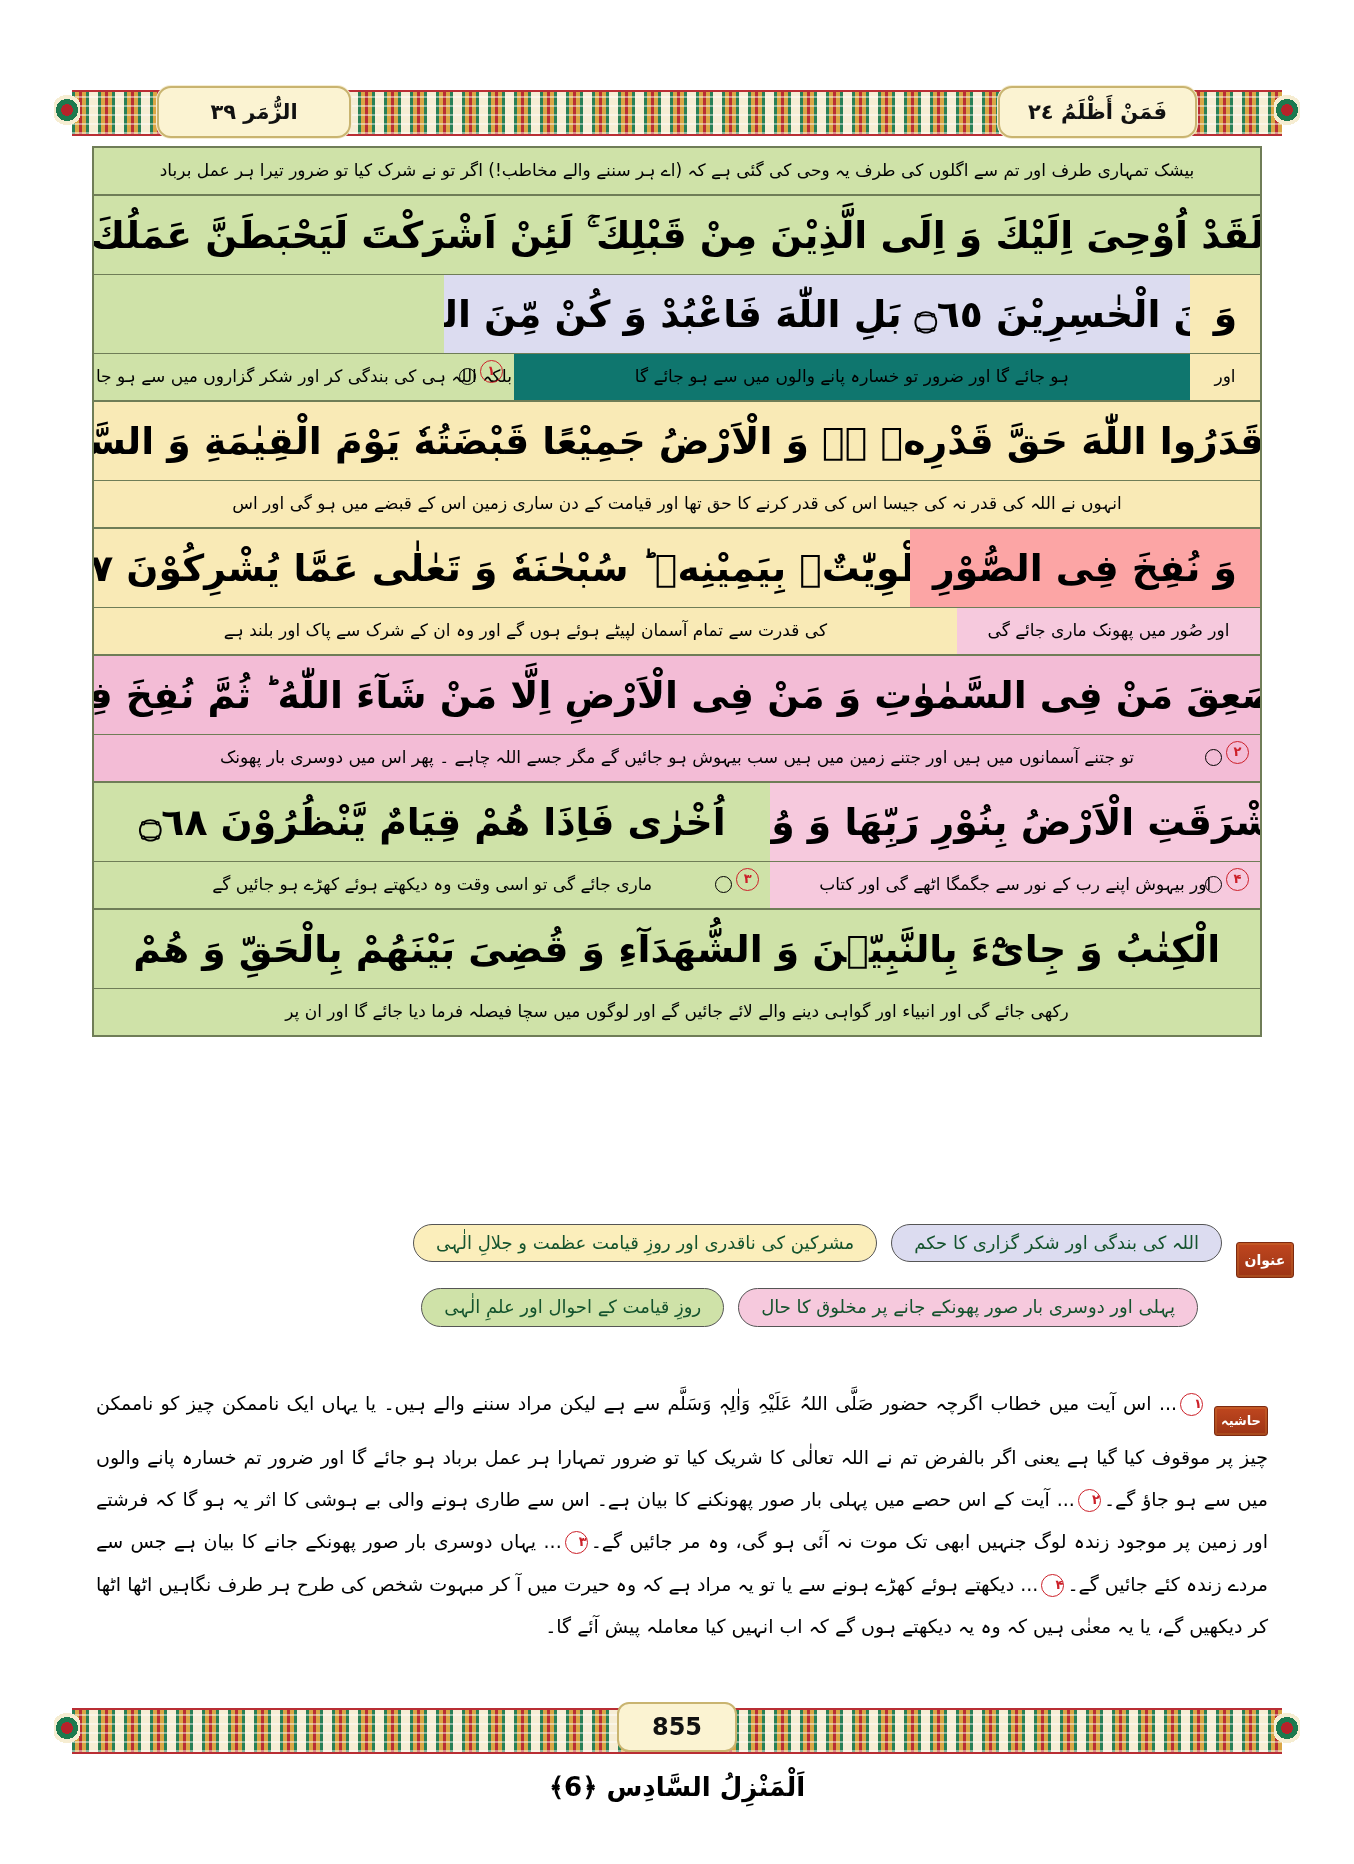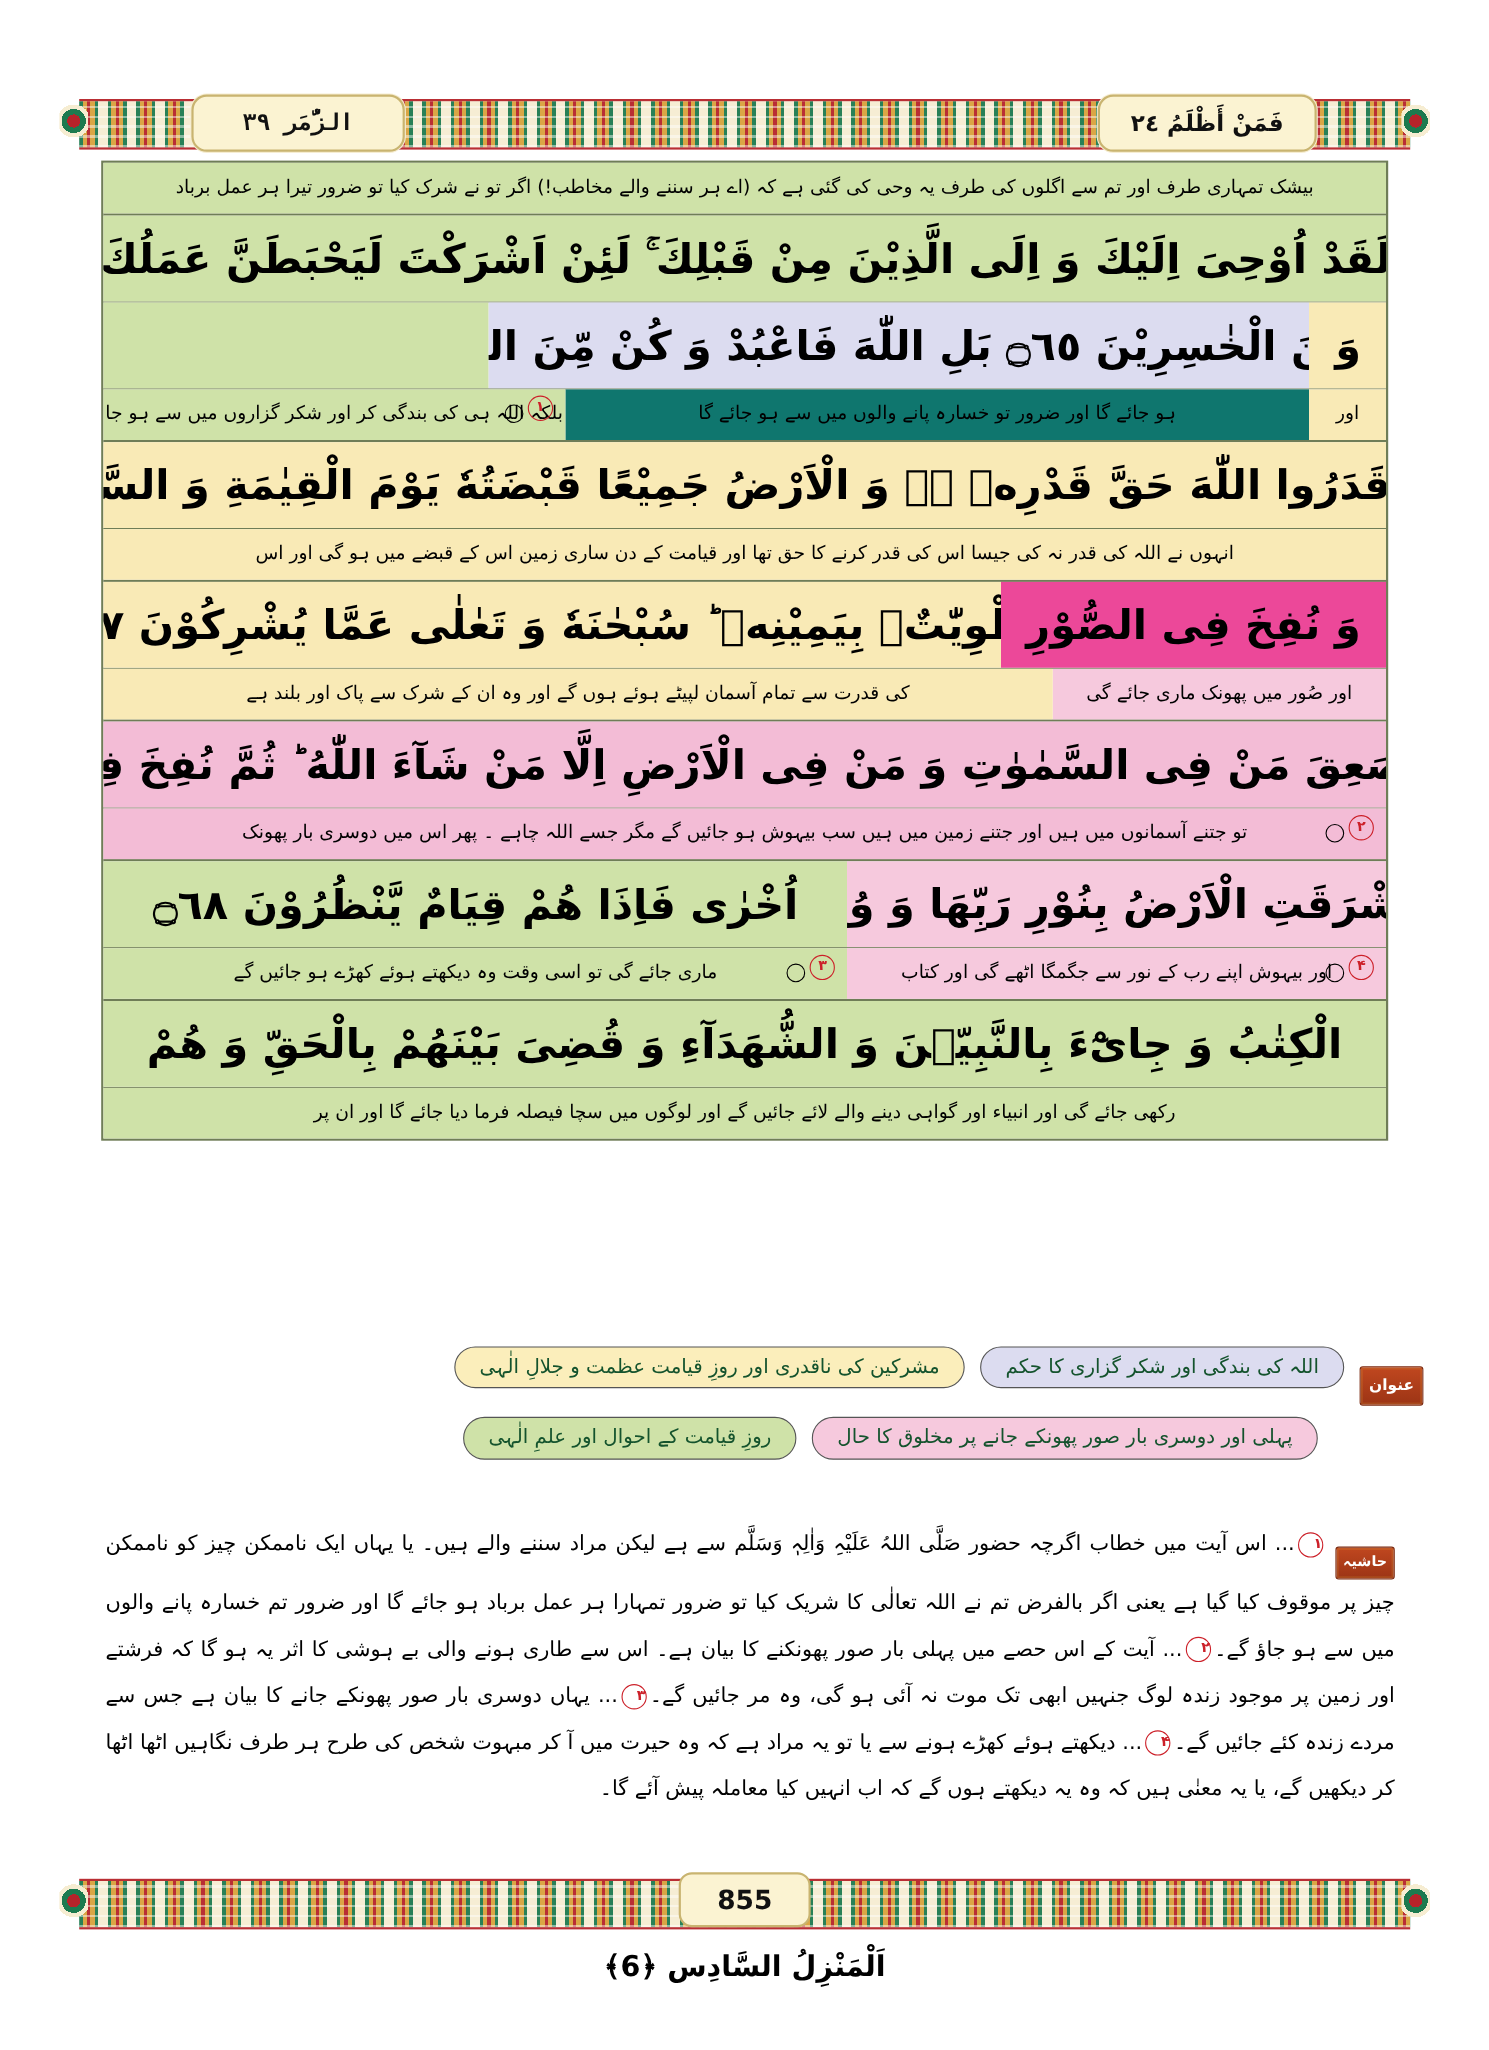--- a/index.html
+++ b/index.html
@@ -41,21 +41,21 @@
     position:absolute;top:4px;height:48px;
     background:#fbf3d2;border:2px solid #c9b470;border-radius:14px;
     display:flex;align-items:center;justify-content:center;
     box-shadow:0 0 0 1px #f6edd2;
     z-index:3;
   }
   .cartouche span{
     font-size:21px;color:#111;white-space:nowrap;font-weight:600;
     letter-spacing:.5px;
   }
-  #surah-cartouche{left:102px;width:190px;font-family:Liberation Mono, monospace;}
+  #surah-cartouche{left:85px;width:190px;}
   #juz-cartouche{right:85px;width:195px;}
 
   
   .text-frame{
     position:absolute;left:92px;top:146px;width:1170px;
     border:2px solid #6f7d57;box-sizing:border-box;
   }
   .row{display:flex;flex-direction:row;width:100%;box-sizing:border-box;}
   .row.ar{border-bottom:1px solid #6f7d57;}
   .row.ur{border-bottom:2px solid #6f7d57;}
@@ -198,21 +198,21 @@
         <div class="seg" style="background: rgb(249, 234, 182); flex: 0 0 100%;">
           <div class="atext">وَ مَا قَدَرُوا اللّٰهَ حَقَّ قَدْرِهٖ ۖۗ وَ الْاَرْضُ جَمِیْعًا قَبْضَتُهٗ یَوْمَ الْقِیٰمَةِ وَ السَّمٰوٰتُ</div>
         </div>
       </div>
       <div class="row ur">
         <div class="seg" style="background: rgb(249, 234, 182); flex: 0 0 100%;">
           <div class="utext">انہوں نے اللہ کی قدر نہ کی جیسا اس کی قدر کرنے کا حق تھا اور قیامت کے دن ساری زمین اس کے قبضے میں ہو گی اور اس</div>
         </div>
       </div>
       <div class="row ar">
-        <div class="seg" style="background: #ec4899; flex: 0 0 30%;">
+        <div class="seg" style="background: #fca5a5; flex: 0 0 30%;">
           <div class="atext">وَ نُفِخَ فِی الصُّوْرِ</div>
         </div>
         <div class="seg" style="background: rgb(249, 234, 182); flex: 0 0 70%;">
           <div class="atext">مَطْوِیّٰتٌۢ بِیَمِیْنِهٖ ؕ سُبْحٰنَهٗ وَ تَعٰلٰی عَمَّا یُشْرِكُوْنَ ۝٦٧</div>
         </div>
       </div>
       <div class="row ur">
         <div class="seg" style="background: rgb(246, 201, 221); flex: 0 0 26%;">
           <div class="utext">اور صُور میں پھونک ماری جائے گی</div>
         </div>

